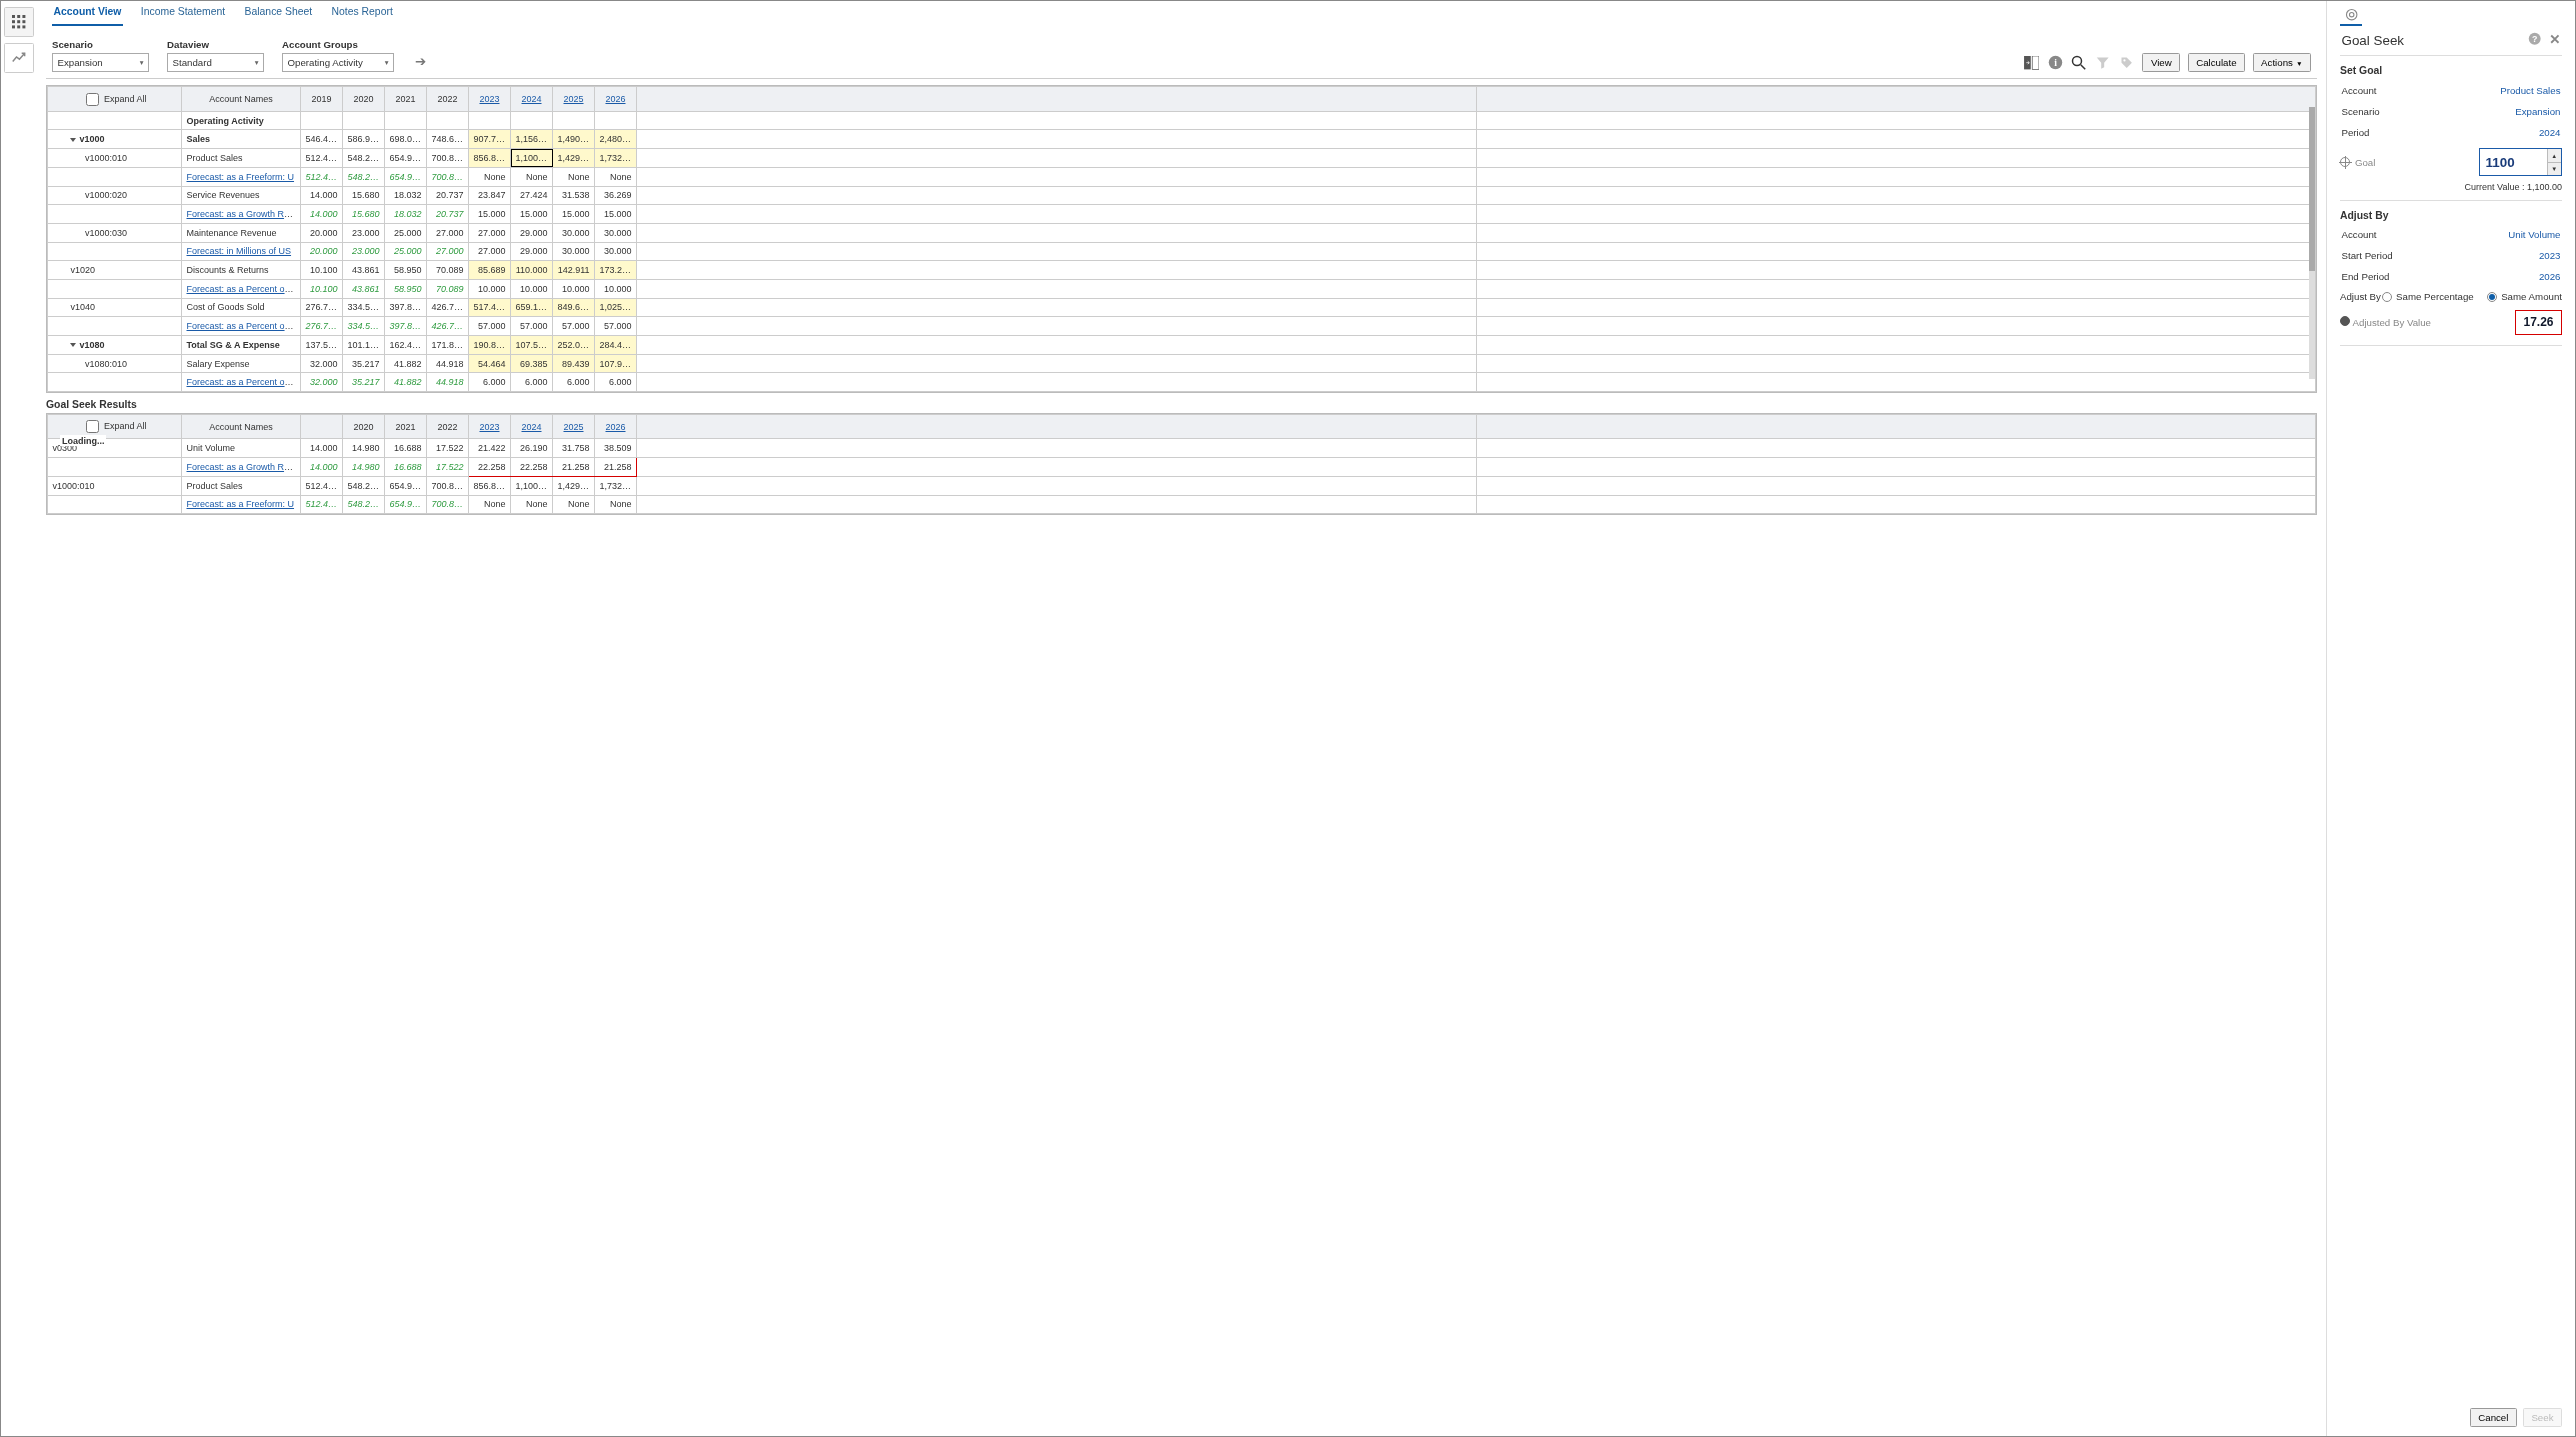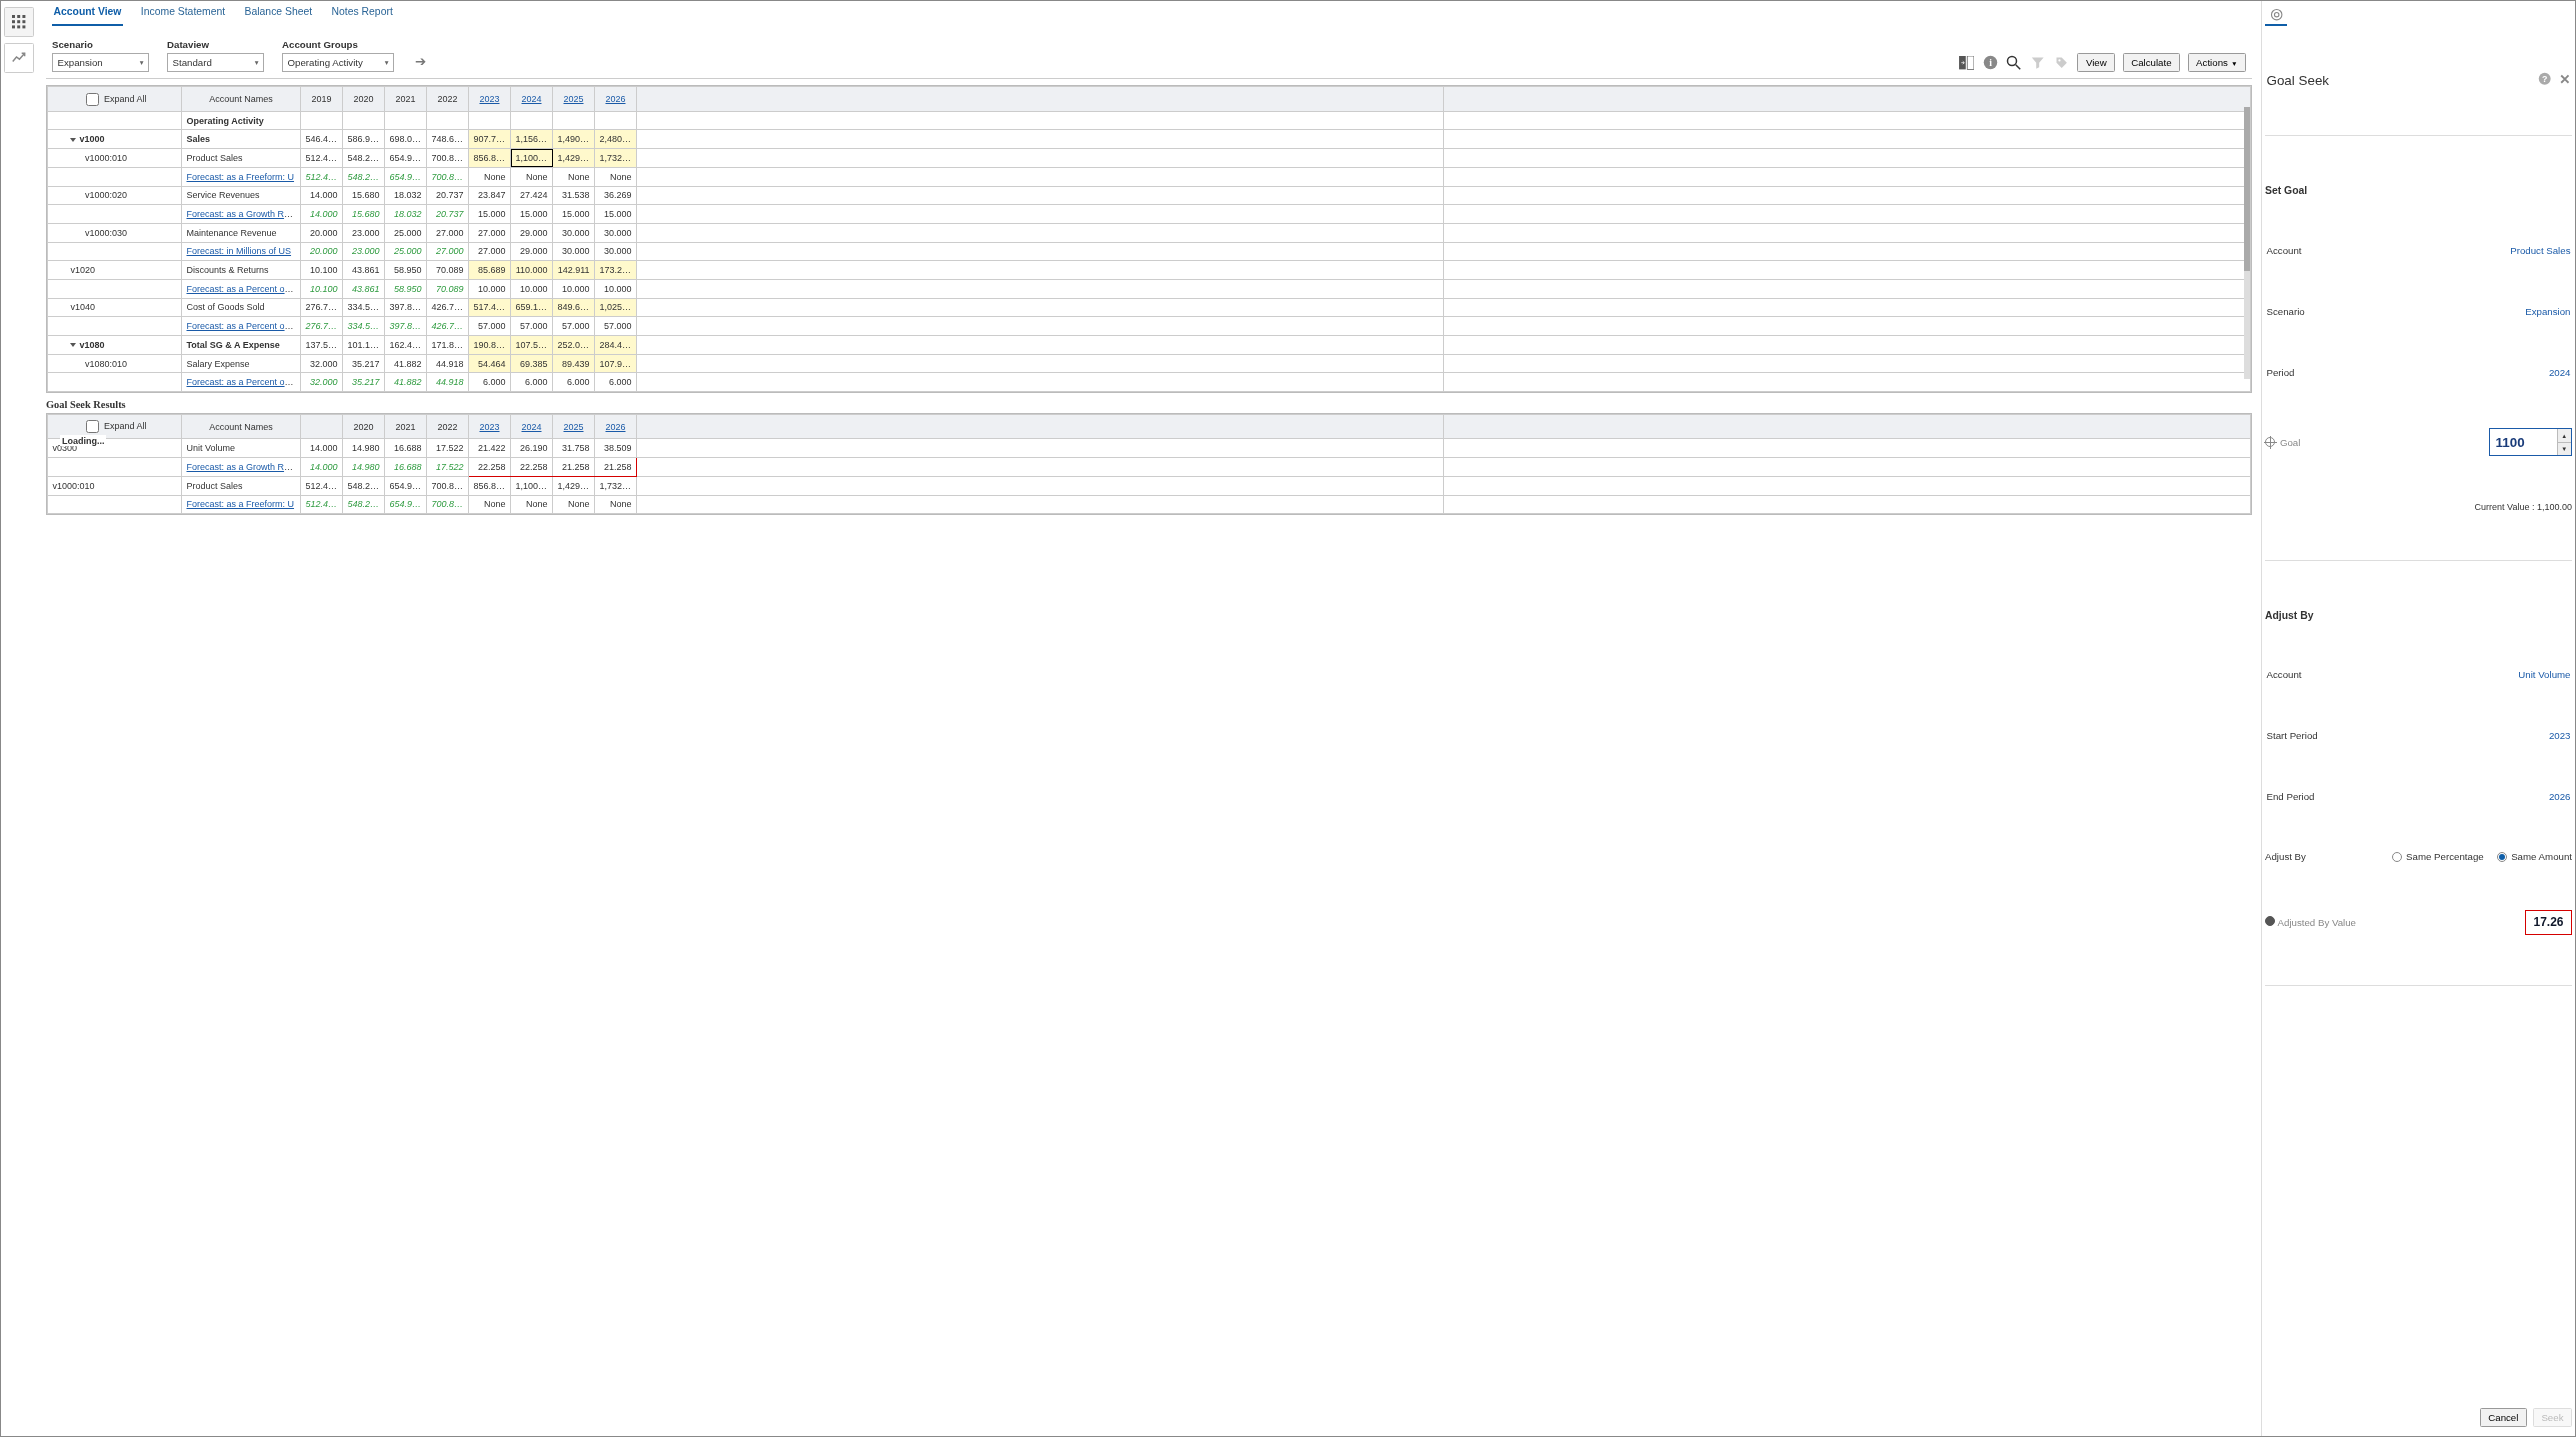--- a/index.html
+++ b/index.html
@@ -47,27 +47,27 @@
   .acct-cell.ind1{padding-left:22.4px;}
   .acct-cell.ind2{padding-left:37px;}
   .tri{display:inline-block;width:0;height:0;border-left:3.7px solid transparent;border-right:3.7px solid transparent;border-top:4.5px solid #555;margin-right:3px;vertical-align:middle;}
   .name-bold{font-weight:700;}
   .fc-link{color:#1a5aa8;text-decoration:underline;cursor:pointer;}
   .num{text-align:right;}
   .proj{background:#fff9cc;}
   .green{color:#2e9b3f;font-style:italic;}
   .sel-cell{outline:1.5px solid #000;outline-offset:-1.5px;}
   .chk{margin-right:4.5px;vertical-align:middle;}
-  .section-title{font-weight:700;font-size:10.4px;margin:6px 0 3px 0;font-family:Liberation Serif, serif;}
+  .section-title{font-weight:700;font-size:10.4px;margin:6px 0 3px 0;}
   .loading{position:absolute;top:21px;left:13.4px;background:#fff;font-weight:700;font-size:9px;color:#333;z-index:5;padding:0.7px 1.5px;}
 
   .scroll-ind{position:absolute;right:0.7px;top:21px;width:6px;height:272px;background:#ddd;}
   .scroll-thumb{position:absolute;right:0.7px;top:21px;width:6px;height:164px;background:#aaa;}
 
-  .side-panel{width:314px;border-left:0.7px solid #ddd;display:flex;flex-direction:column;padding:3px 3px;gap:40px;}
+  .side-panel{width:249px;border-left:0.7px solid #ddd;display:flex;flex-direction:column;padding:3px 13px;}
   .panel-tab{width:22.4px;height:22.4px;border-bottom:2.2px solid #0f5ea8;display:flex;align-items:center;justify-content:center;margin-bottom:1.5px;margin-left:0;}
   .panel-hdr{display:flex;align-items:center;justify-content:space-between;padding:4.5px 1.5px;}
   .panel-hdr h2{font-size:13.4px;font-weight:400;margin:0;color:#333;}
   .panel-hdr .icons{display:flex;gap:7.5px;color:#888;}
   .kv{display:flex;justify-content:space-between;padding:4.5px 1.5px;font-size:9.7px;border-top:0.7px solid transparent;}
   .kv .k{color:#333;}
   .kv .v{color:#1a5aa8;text-align:right;}
   .sub-title{font-weight:700;font-size:10.4px;margin:6px 0 3px 0;}
   .goal-row{display:flex;align-items:center;justify-content:space-between;gap:7.5px;margin:6px 0;}
   .goal-row .lbl{display:flex;align-items:center;gap:4.5px;color:#888;}

